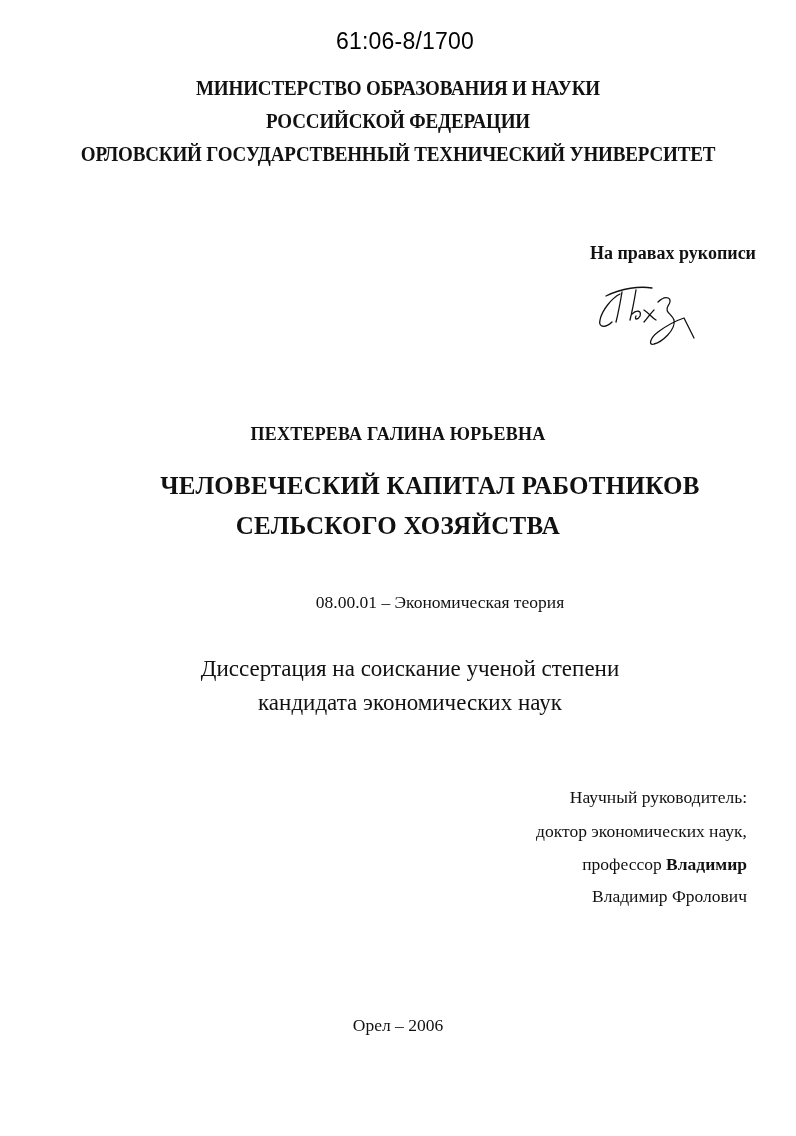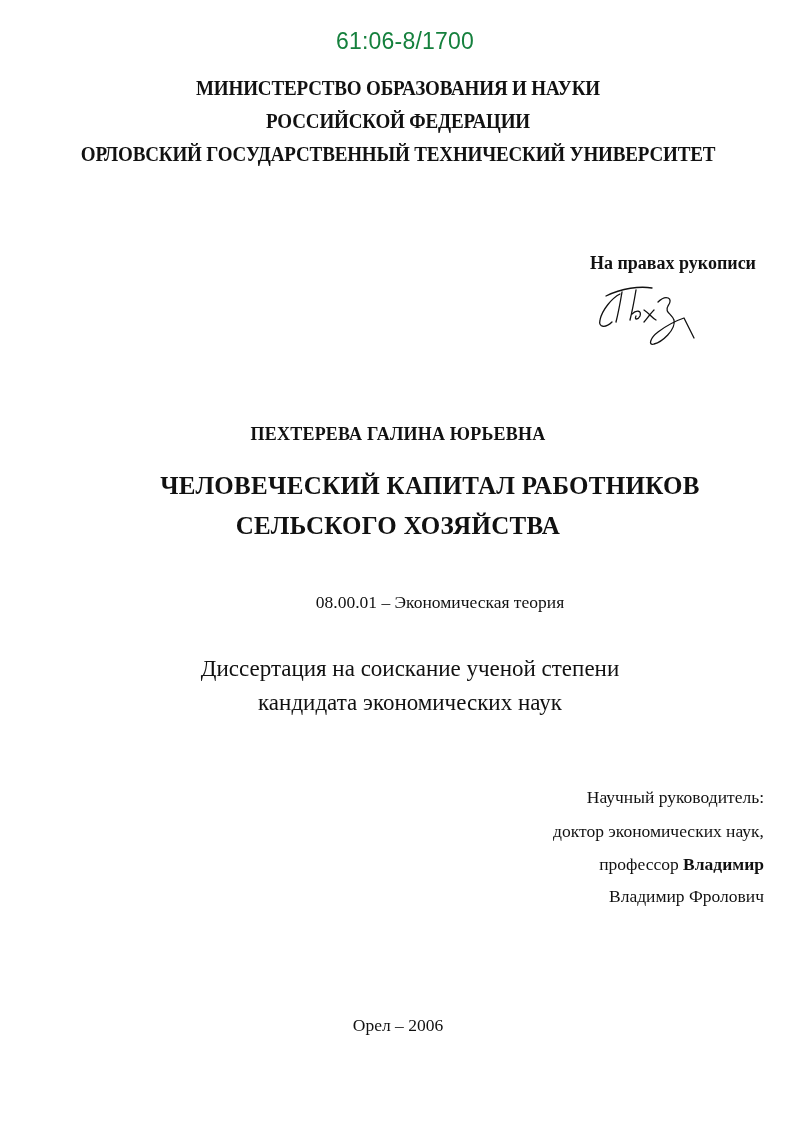--- a/index.html
+++ b/index.html
@@ -15,35 +15,35 @@
       color: #111111;
       font-family: "Liberation Serif", serif;
     }
     .abs { position: absolute; }
     .center { left: 0; width: 796px; text-align: center; }
     .stamp {
       top: 28px;
       left: 336px;
       font-family: "Liberation Sans", sans-serif;
       font-size: 23px;
-      color: #15803d;
+      color: #000000;
       letter-spacing: 0.2px;
     }
     .ministry {
       font-weight: bold;
       font-size: 20.5px;
       letter-spacing: -0.2px;
       transform: scaleX(0.93);
       transform-origin: center;
     }
     .m1 { top: 77px; }
     .m2 { top: 110px; }
     .m3 { top: 143px; }
     .rights {
-      top: 253px;
+      top: 243px;
       right: 40px;
       font-weight: bold;
       font-size: 18px;
     }
     .signature {
       top: 280px;
       left: 592px;
       width: 120px;
       height: 70px;
     }
@@ -65,21 +65,21 @@
       font-size: 17.5px;
       padding-left: 42px;
     }
     .degree {
       font-size: 23px;
       margin-left: 12px;
     }
     .d1 { top: 656px; }
     .d2 { top: 690px; font-family: Liberation Serif, serif; }
     .advisor {
-      right: 32px;
+      right: 49px;
       text-align: left;
       font-size: 17.5px;
     }
     .a1 { top: 787px; }
     .a2 { top: 821px; }
     .a3 { top: 854px; }
     .a4 { top: 886px; }
     .bold { font-weight: bold; }
     .city {
       top: 1015px;

